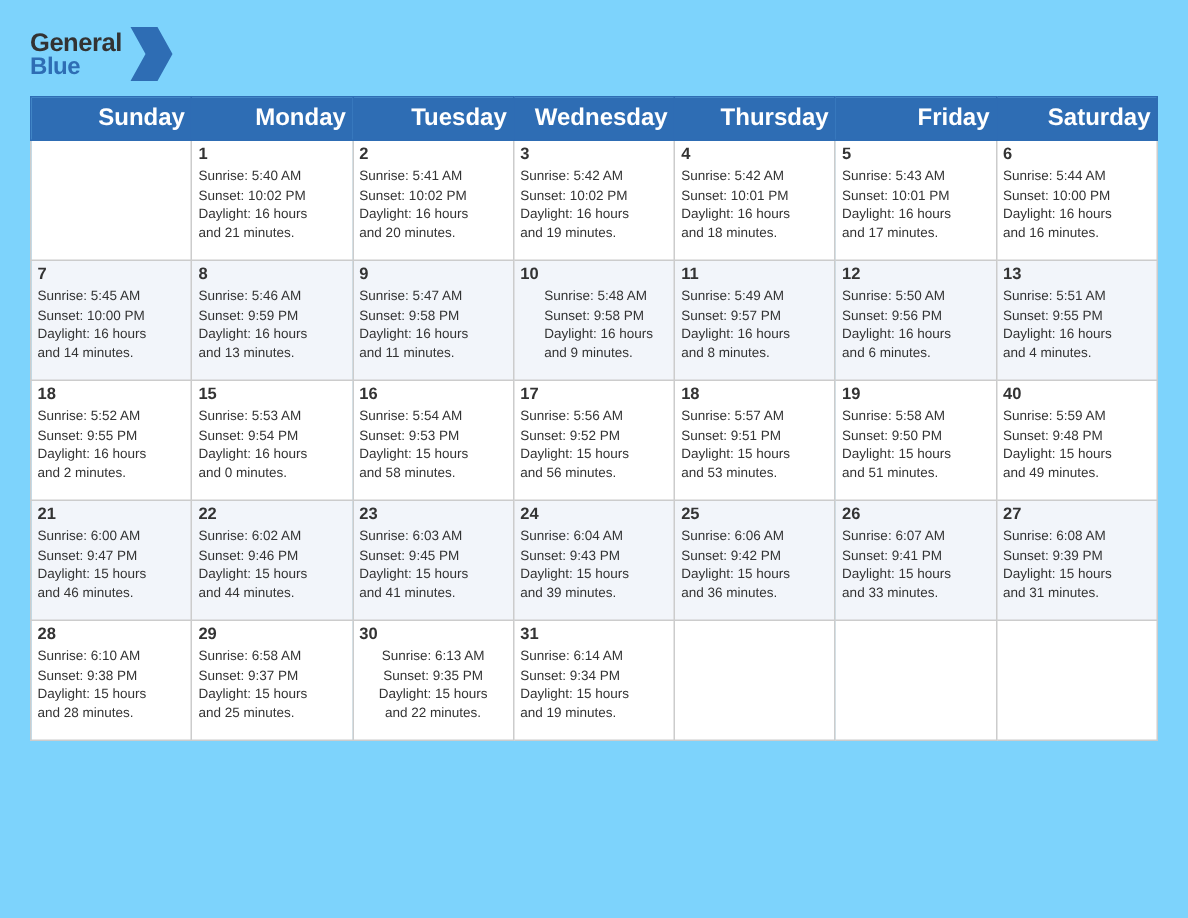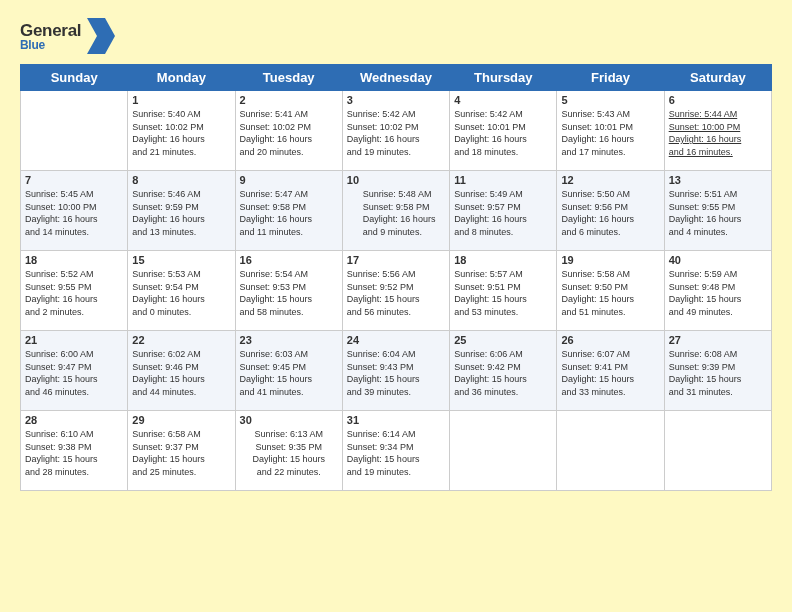--- a/index.html
+++ b/index.html
@@ -7,21 +7,21 @@
       font-family: Arial, sans-serif;
       background: #fff;
       width: 792px;
       height: 612px;
       overflow: hidden;
     }
     .page {
       width: 792px;
       min-height: 612px;
       padding: 18px 20px 10px 20px;
-      background: #fef9c3;
+      background: #7dd3fc;
     }
     .header {
       display: flex;
       justify-content: space-between;
       align-items: flex-start;
       margin-bottom: 10px;
     }
     .logo {
       display: flex;
       flex-direction: column;
@@ -41,24 +41,24 @@
       color: #555;
     }
     .calendar-table {
       width: 100%;
       border-collapse: collapse;
       table-layout: fixed;
     }
     .calendar-table th {
       background: #2e6db4;
       color: #fff;
-      font-size: 13px;
+      font-size: 16px;
       font-weight: bold;
       padding: 5px 4px;
-      text-align: center;
+      text-align: right;
       border: 1px solid #2e6db4;
     }
     .calendar-table td {
       border: 1px solid #ccc;
       vertical-align: top;
       padding: 3px 4px;
       font-size: 9.5px;
       color: #333;
       height: 80px;
     }
@@ -86,21 +86,21 @@
   </style>
 </head>
 <body>
 
 <div class="page">
   <div class="header">
     <div class="logo">
   <div style="display:flex;align-items:center;gap:0px;">
     <div style="display:flex;flex-direction:column;line-height:1;">
       <span style="font-size:17px;font-weight:bold;color:#333;letter-spacing:-0.3px;">General</span>
-      <span style="font-size:12px;font-weight:bold;color:#2e6db4;letter-spacing:-0.3px;">Blue</span>
+      <span style="font-size:16px;font-weight:bold;color:#2e6db4;letter-spacing:-0.3px;">Blue</span>
     </div>
     <svg width="32" height="36" viewBox="0 0 32 36" style="margin-left:4px;">
       <polygon points="2,0 20,0 30,18 20,36 2,36 12,18" fill="#2e6db4"></polygon>
     </svg>
   </div>
 </div>
     <div class="title-area">
       <div class="month-title"></div>
       <div class="location"></div>
     </div>
@@ -151,21 +151,21 @@
           </td>
           <td>
             <span class="day-num">5</span>
             <div class="day-info" style="white-space: pre-line;">Sunrise: 5:43 AM
 Sunset: 10:01 PM
 Daylight: 16 hours
 and 17 minutes.</div>
           </td>
           <td>
             <span class="day-num">6</span>
-            <div class="day-info" style="white-space: pre-line; text-decoration: underline;">Sunrise: 5:44 AM
+            <div class="day-info" style="white-space: pre-line;">Sunrise: 5:44 AM
 Sunset: 10:00 PM
 Daylight: 16 hours
 and 16 minutes.</div>
           </td>
         </tr>
         <tr>
           <td>
             <span class="day-num">7</span>
             <div class="day-info" style="white-space: pre-line;">Sunrise: 5:45 AM
 Sunset: 10:00 PM

